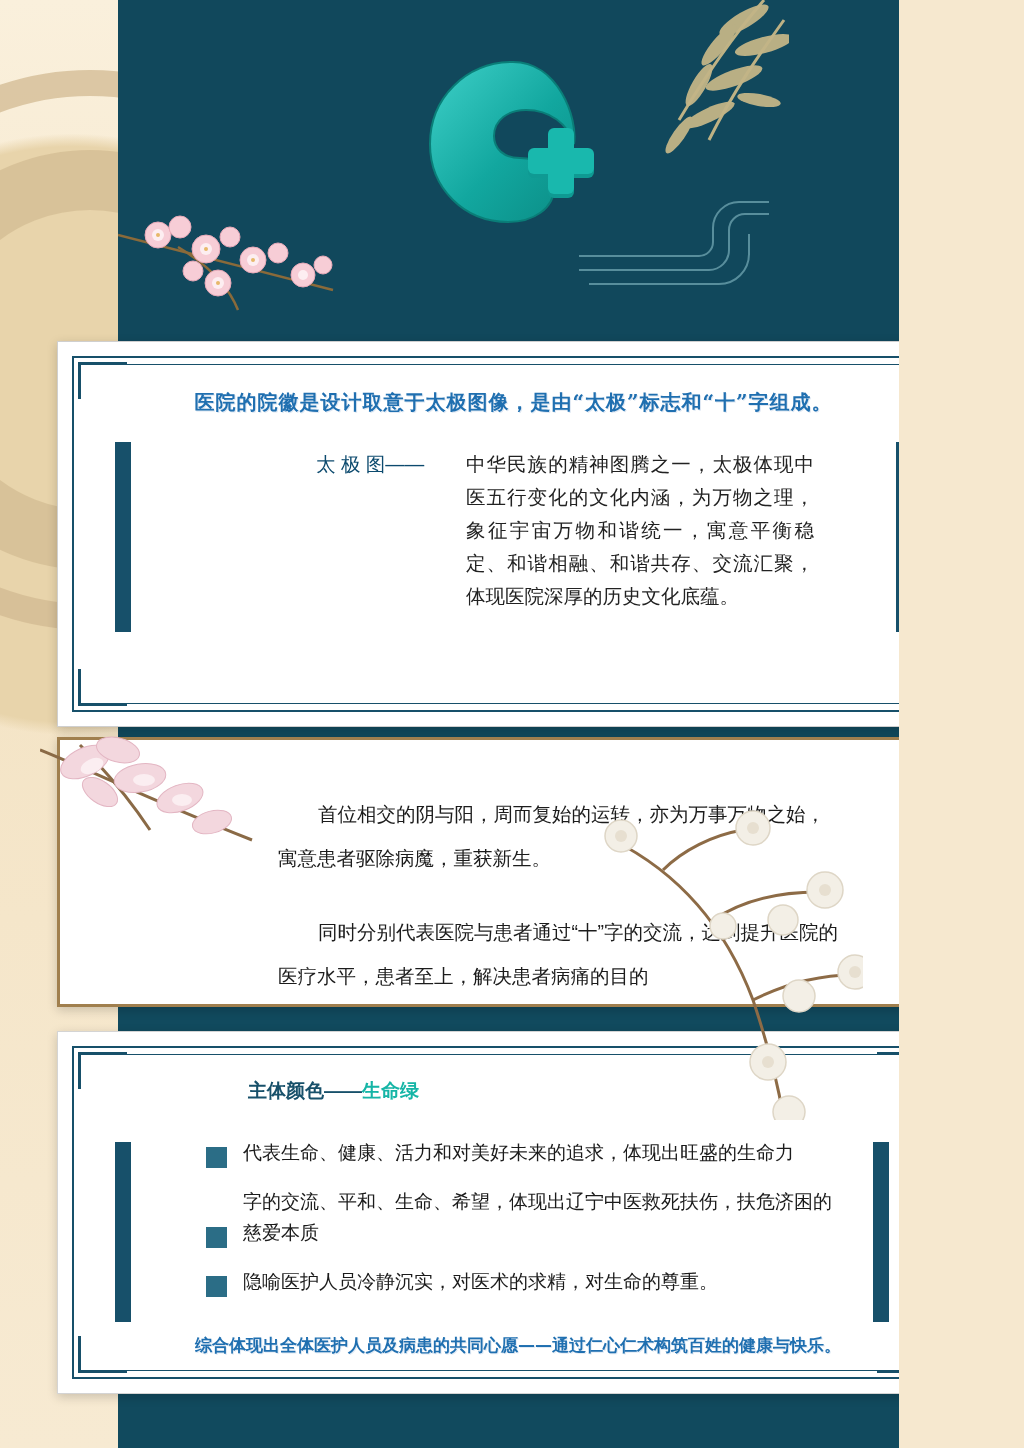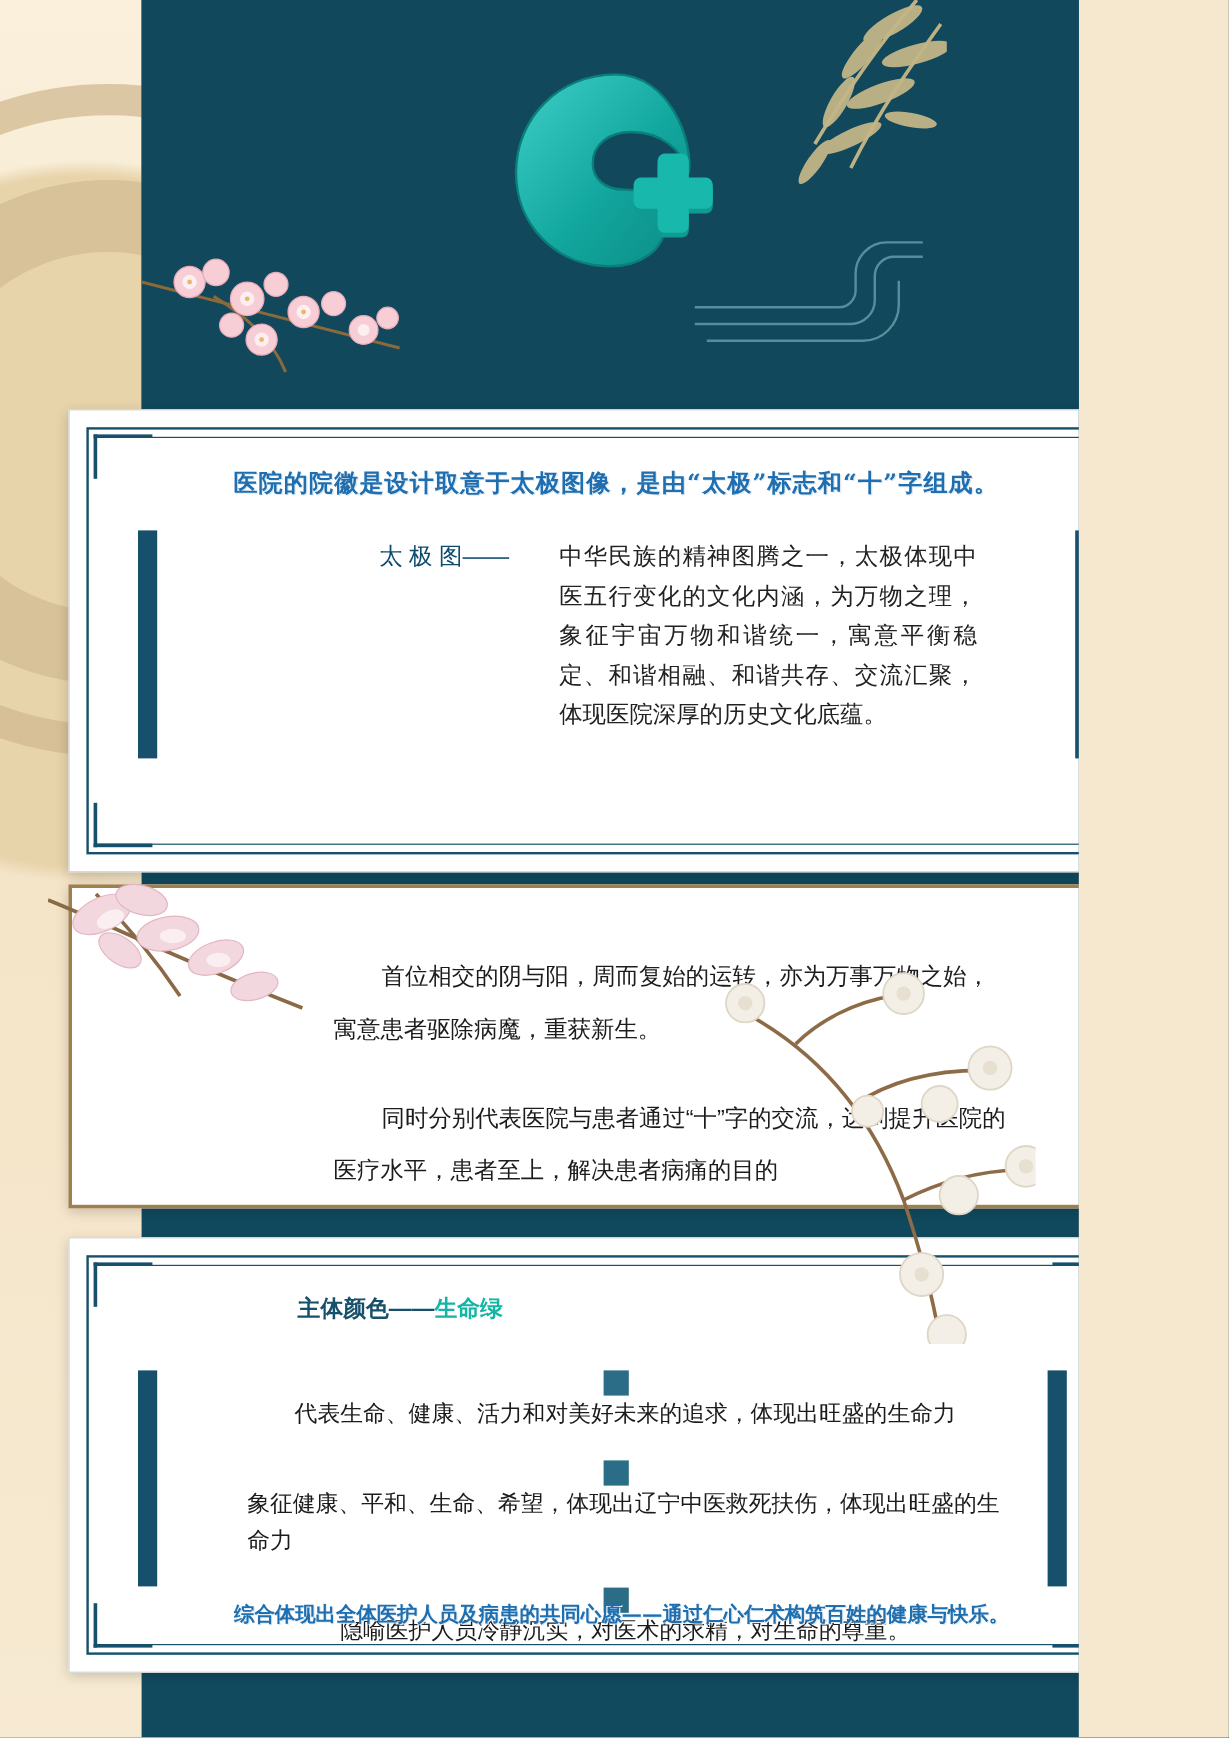--- a/index.html
+++ b/index.html
@@ -260,23 +260,22 @@
   .color-title .green { color: #15b5a6; }
 
   .bullets {
     position: absolute;
     top: 105px;
     left: 148px;
     right: 110px;
   }
   .bullet-row {
     display: flex;
-    align-items: center;
+    align-items: flex-end;
     margin-bottom: 18px;
-    flex-direction: column;
   }
   .bullet-sq {
     width: 21px;
     height: 21px;
     background: #2b6d86;
     flex: 0 0 21px;
     margin-top: 5px;
     margin-right: 16px;
   }
   .bullet-text {
@@ -476,21 +475,21 @@
       <span>主体颜色——</span><span class="green">生命绿</span>
     </div>
 
     <div class="bullets">
       <div class="bullet-row">
         <div class="bullet-sq"></div>
         <div class="bullet-text">代表生命、健康、活力和对美好未来的追求，体现出旺盛的生命力</div>
       </div>
       <div class="bullet-row">
         <div class="bullet-sq"></div>
-        <div class="bullet-text">象征健康、平和、生命、希望，体现出辽宁中医救死扶伤，体现出旺盛的生命力</div>
+        <div class="bullet-text">字的交流、平和、生命、希望，体现出辽宁中医救死扶伤，扶危济困的慈爱本质</div>
       </div>
       <div class="bullet-row">
         <div class="bullet-sq"></div>
         <div class="bullet-text">隐喻医护人员冷静沉实，对医术的求精，对生命的尊重。</div>
       </div>
     </div>
 
     <div class="footer-line">综合体现出全体医护人员及病患的共同心愿——通过仁心仁术构筑百姓的健康与快乐。</div>
   </div>
 

